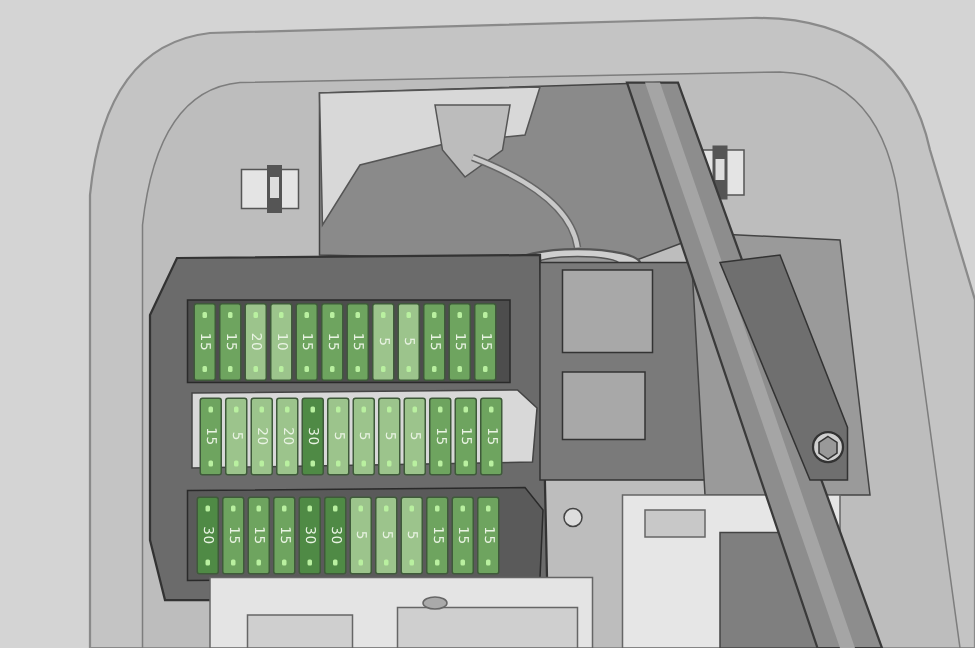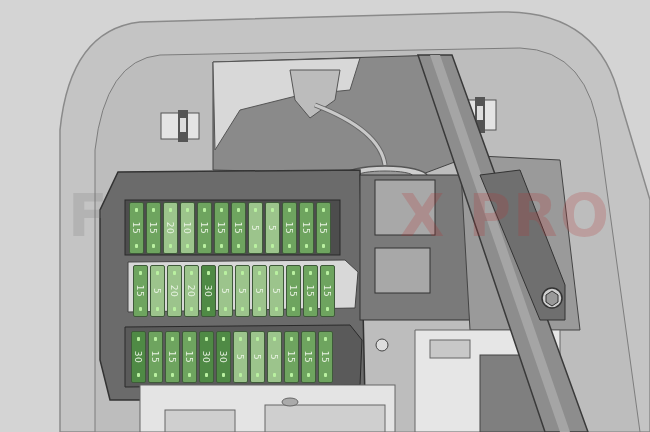--- a/index.html
+++ b/index.html
@@ -253,16 +253,13 @@
         <span class="lbl">15</span>
         <span class="dot b"></span>
       </div>
       <div class="fuse" style="background: rgb(110, 164, 95);">
         <span class="dot t"></span>
         <span class="lbl">15</span>
         <span class="dot b"></span>
       </div>
     </div>
 
-  <div class="wm" style="left:68px;top:182px;">
-    <span>F</span><span style="display:inline-block;width:290px"></span><span class="pro">X PRO</span>
-  </div>
 </div>
 
 </body></html>

